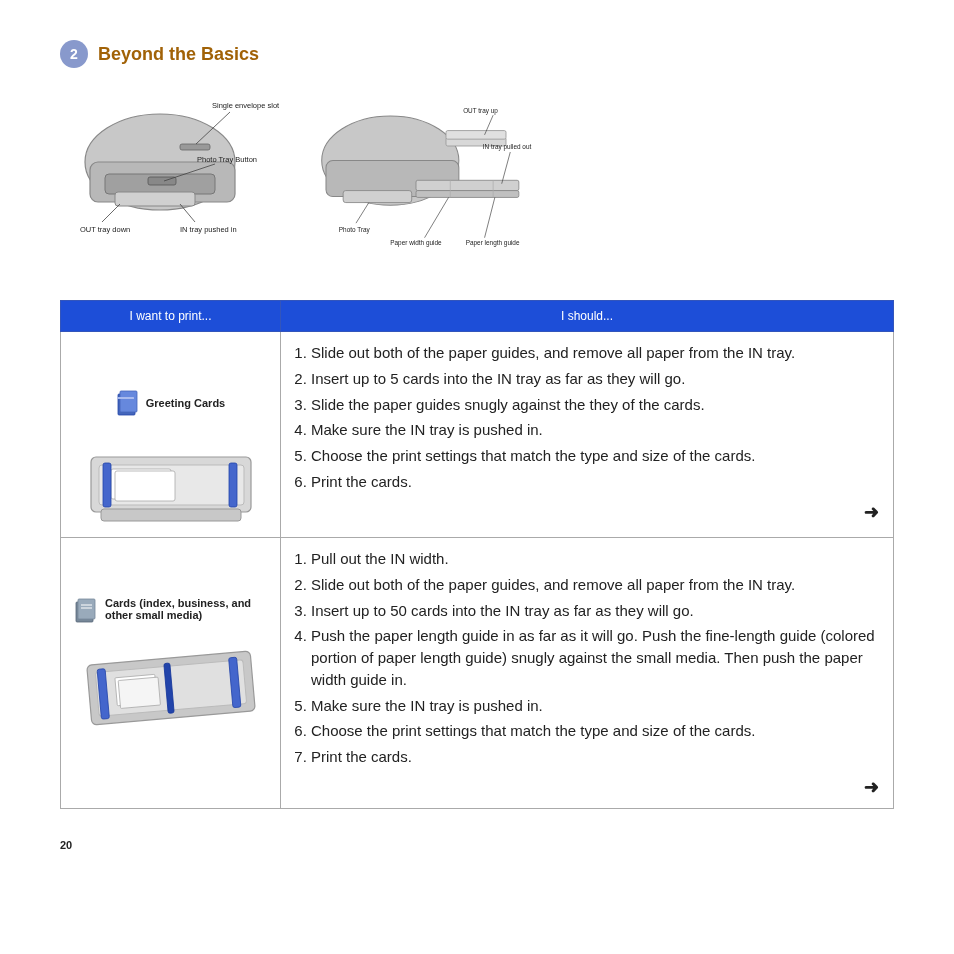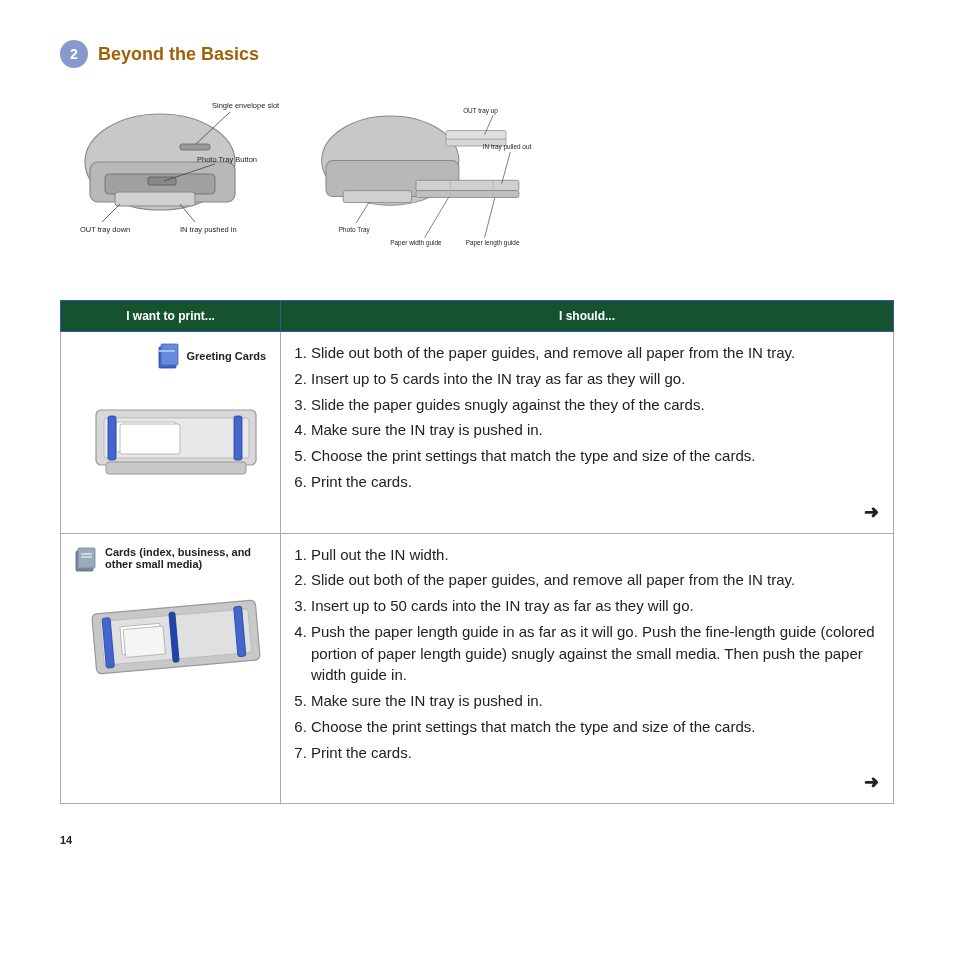--- a/index.html
+++ b/index.html
@@ -65,41 +65,42 @@
       height: 100%;
     }
 
     
     .main-table {
       width: 100%;
       border-collapse: collapse;
       border: 1.5px solid #555;
     }
     .main-table thead tr th {
-      background: #14532d;
+      background: #1d4ed8;
       color: #fff;
       padding: 8px 14px;
       font-size: 12px;
-      font-weight: bold;
+      font-weight: normal;
       text-align: center;
       border: 1px solid #3355bb;
     }
     .main-table tbody tr td {
       vertical-align: top;
       padding: 10px 14px;
       border: 1px solid #aaa;
     }
     .main-table tbody tr td:first-child {
       width: 220px;
       border-right: 1.5px solid #aaa;
     }
     .left-cell-content {
       display: flex;
       flex-direction: column;
-      align-items: flex-end;
+      align-items: center;
+      margin-top: 47px;
     }
     .card-title-row {
       display: flex;
       align-items: center;
       margin-bottom: 10px;
       gap: 8px;
     }
     .card-icon {
       width: 22px;
       height: 28px;
@@ -303,13 +304,13 @@
             <li>Choose the print settings that match the type and size of the cards.</li>
             <li>Print the cards.</li>
           </ol>
         </div>
         <div class="arrow-row">➜</div>
       </td>
     </tr>
   </tbody>
 </table>
 
-<div class="page-number">14</div>
+<div class="page-number">20</div>
 
 </body></html>

